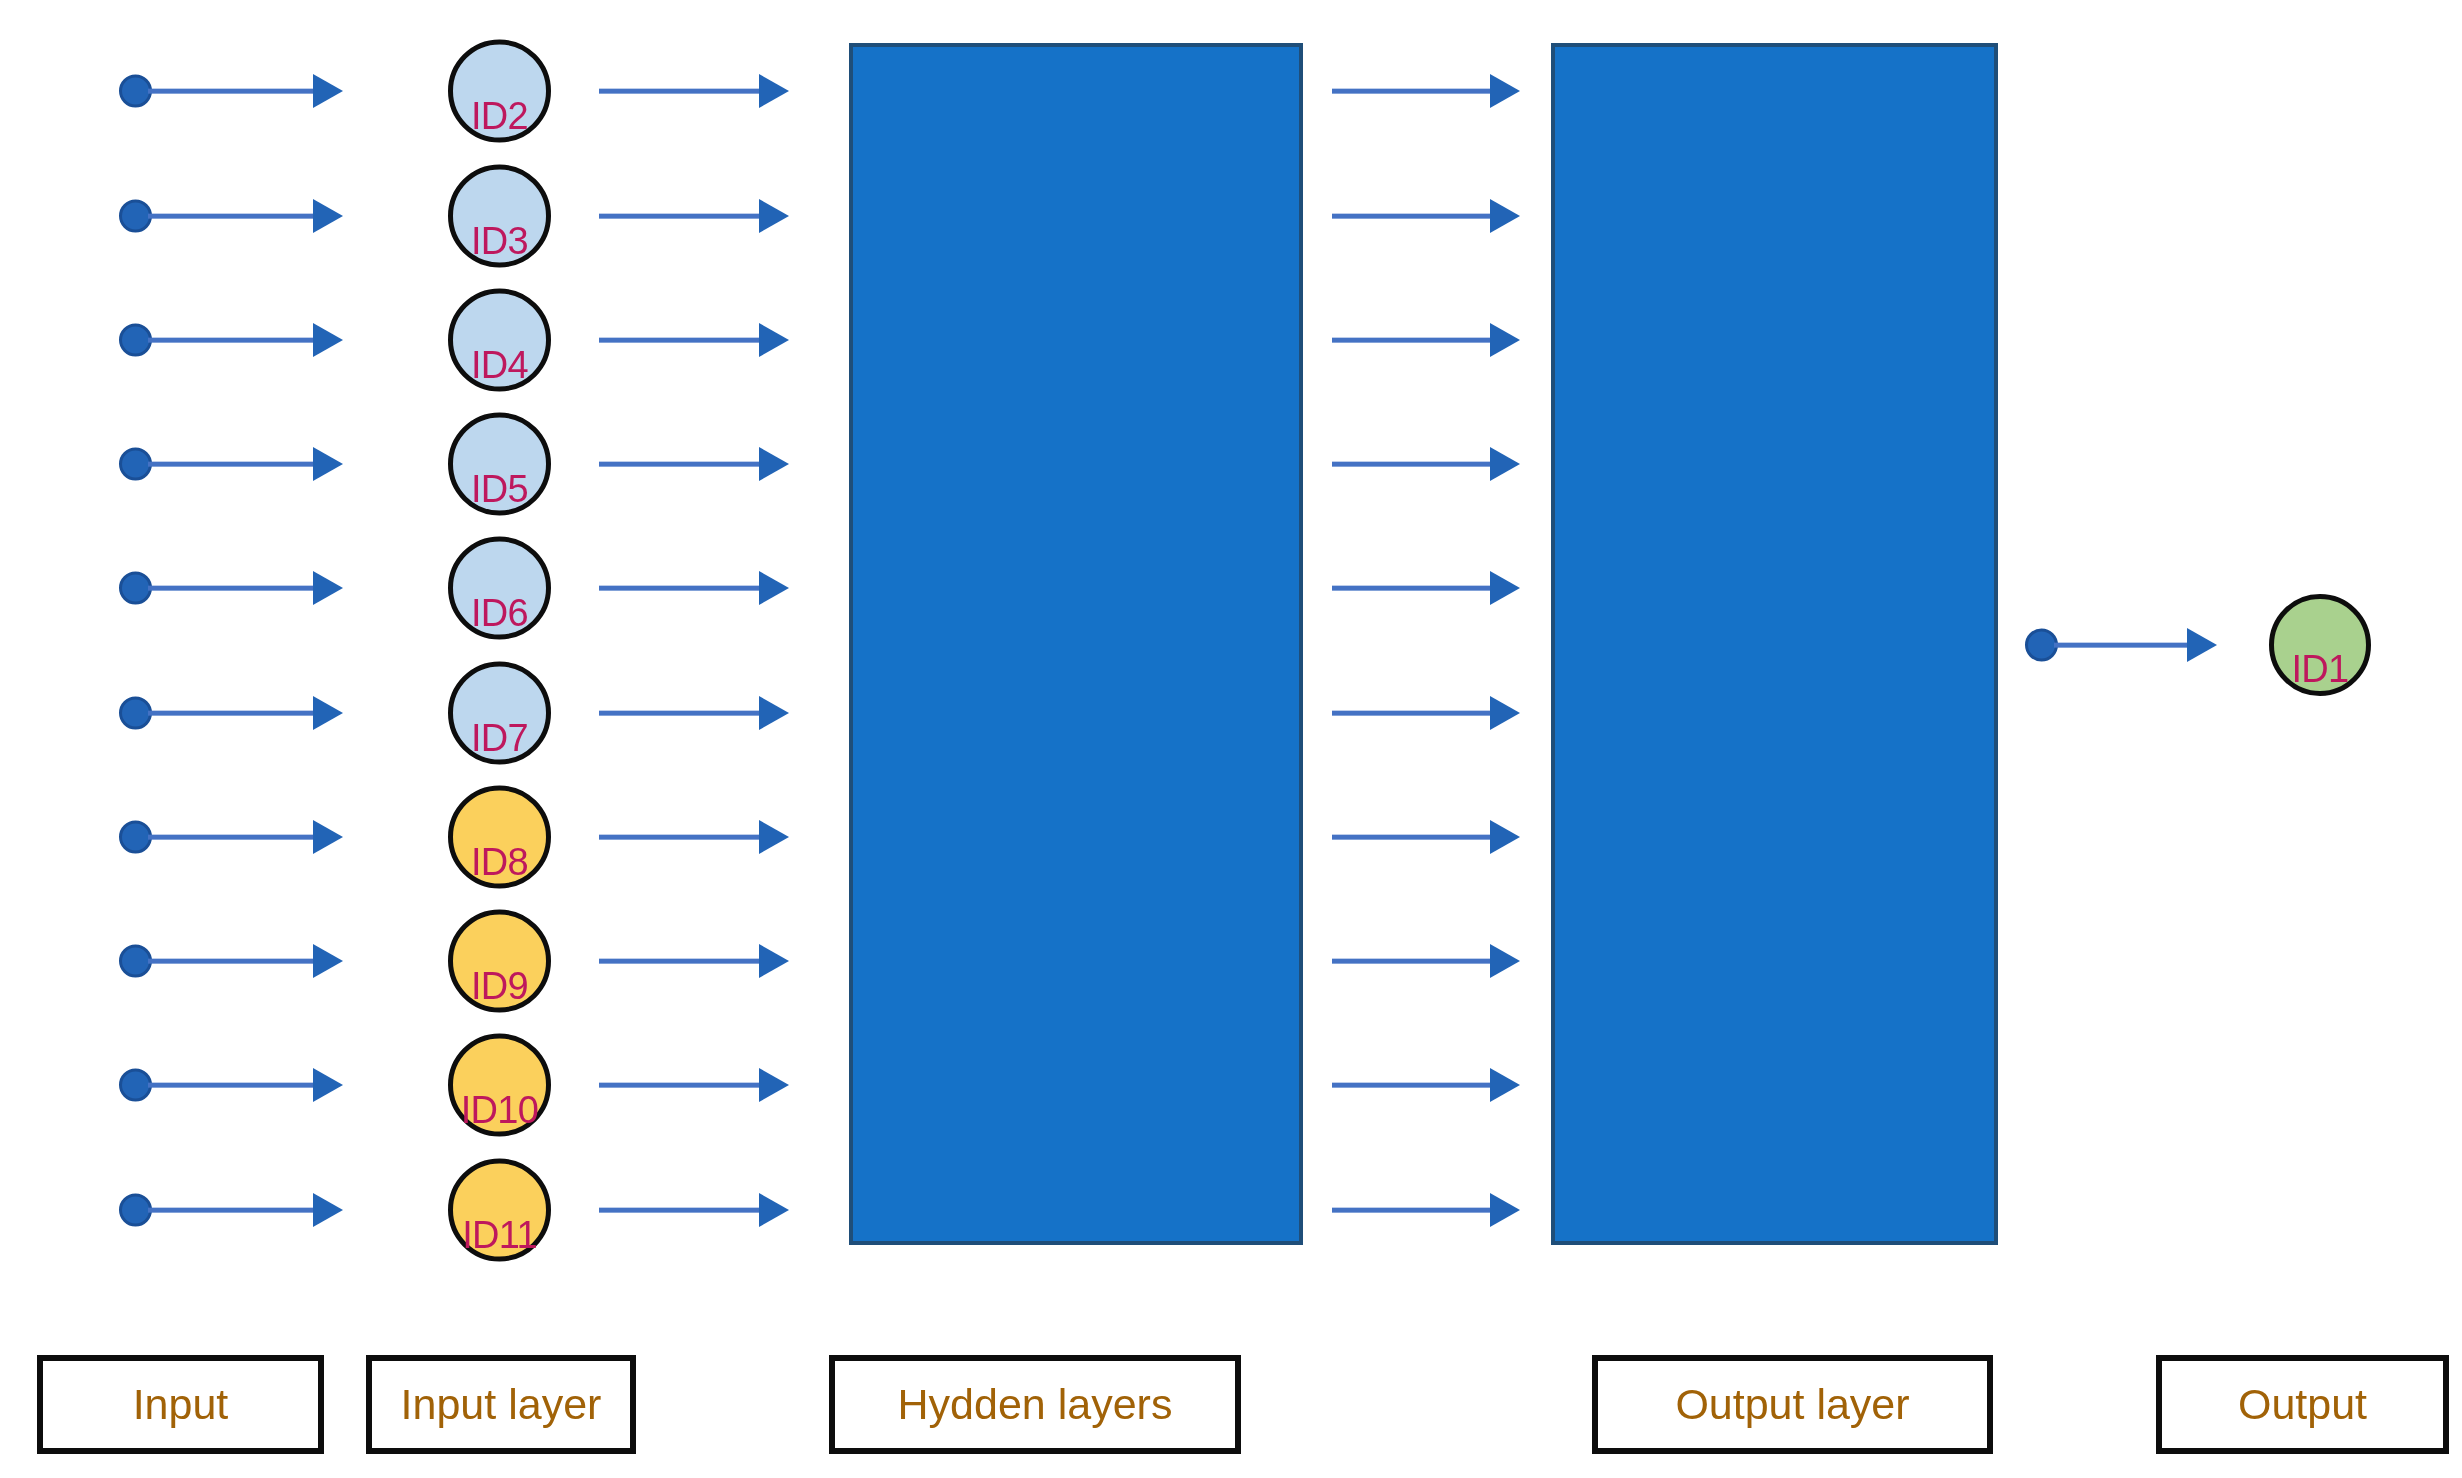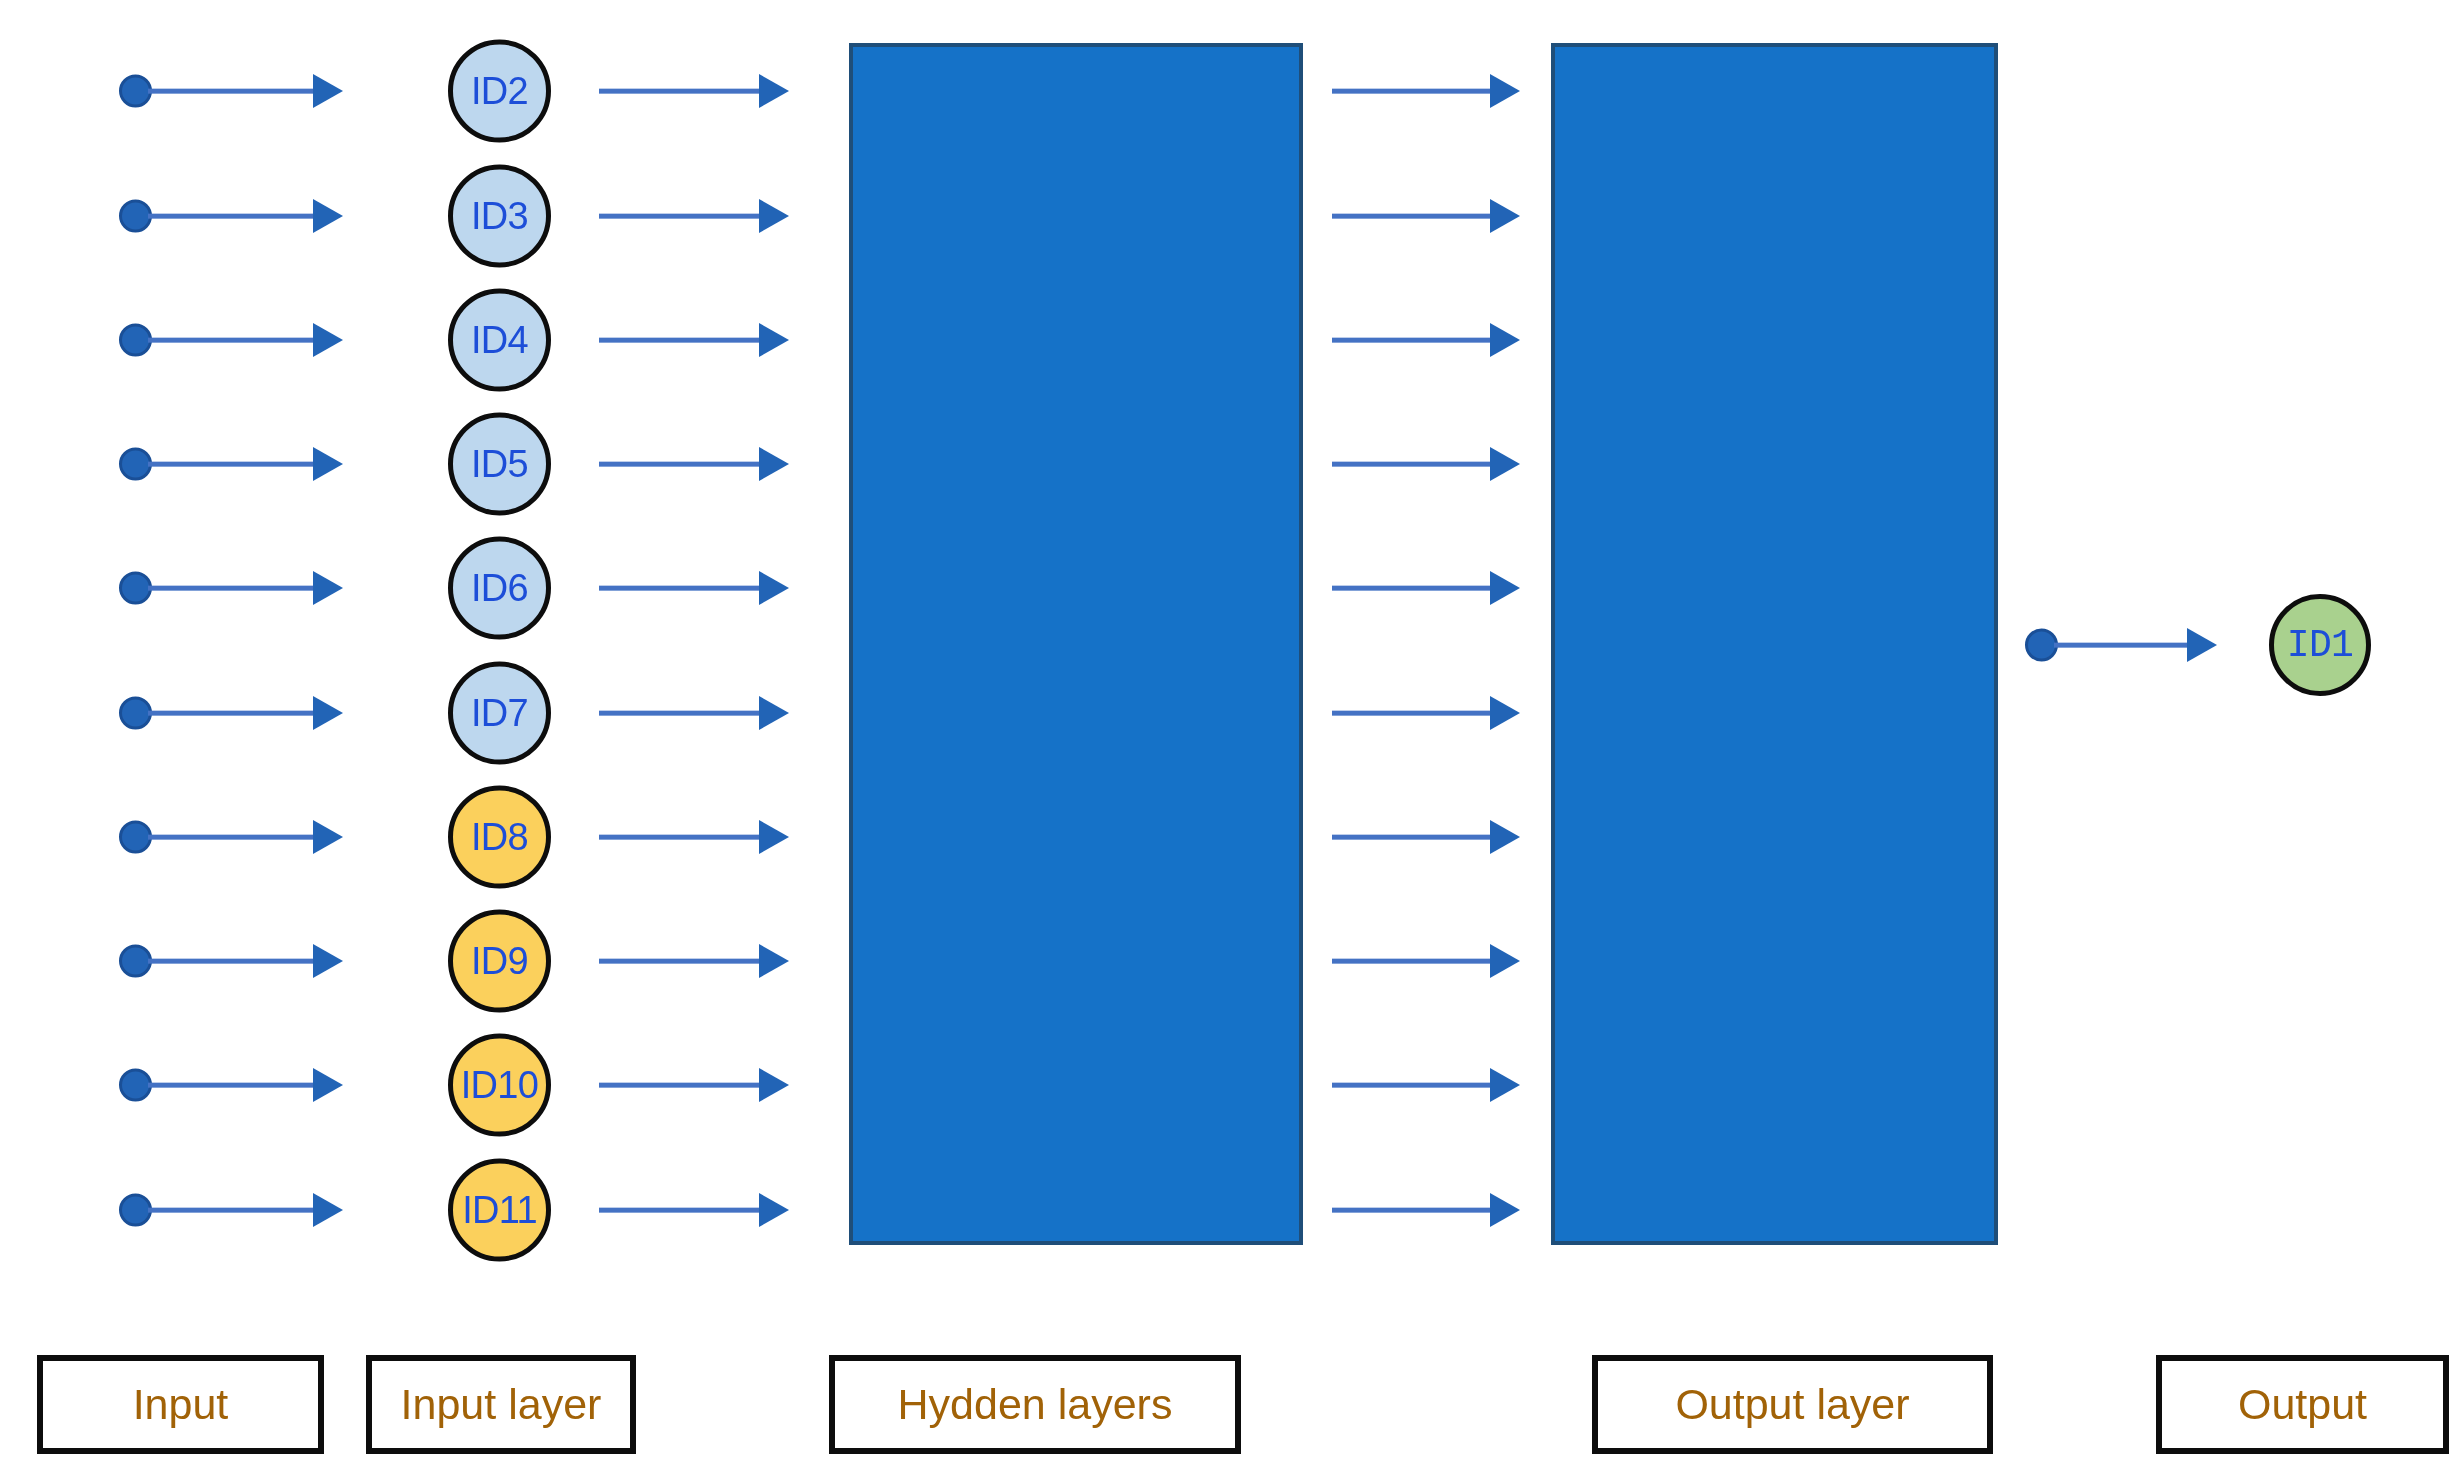--- a/index.html
+++ b/index.html
@@ -52,26 +52,26 @@
     top: 0;
   }
   .node {
     position: absolute;
     width: 103px;
     height: 103px;
     border-radius: 50%;
     border: 5.4px solid var(--node-border);
     box-sizing: border-box;
     display: flex;
-    align-items: center;
+    align-items: flex-end;
     justify-content: center;
     transform: translateY(-50%);
     top: 0;
     font-size: 38px;
-    color: #1d4ed8;
+    color: #be185d;
     letter-spacing: -0.7px;
   }
   .node.blue   { background: var(--node-blue); }
   .node.yellow { background: var(--node-yellow); }
   .node.green  { background: var(--node-green); }
 
   
   .dot.in      { left: 119px; }
   .aline.l1    { left: 148px; width: 167px; }
   .ahead.h1    { left: 313px; }
@@ -91,21 +91,21 @@
     box-sizing: border-box;
   }
   .hidden-rect { left: 849px; width: 454px; }
   .output-rect { left: 1551px; width: 447px; }
 
   
   .out-row { position: absolute; left: 0; top: 645px; width: 100%; height: 0; }
   .dot.out   { left: 2025px; }
   .aline.lo  { left: 2054px; width: 134px; }
   .ahead.ho  { left: 2187px; }
-  .node.out  { left: 2269px; width: 102px; height: 102px; font-family: Liberation Mono, monospace; }
+  .node.out  { left: 2269px; width: 102px; height: 102px; }
 
   
   .label-box {
     position: absolute;
     top: 1355px;
     height: 99px;
     border: 6.1px solid var(--box-border);
     box-sizing: border-box;
     background: #ffffff;
     display: flex;

